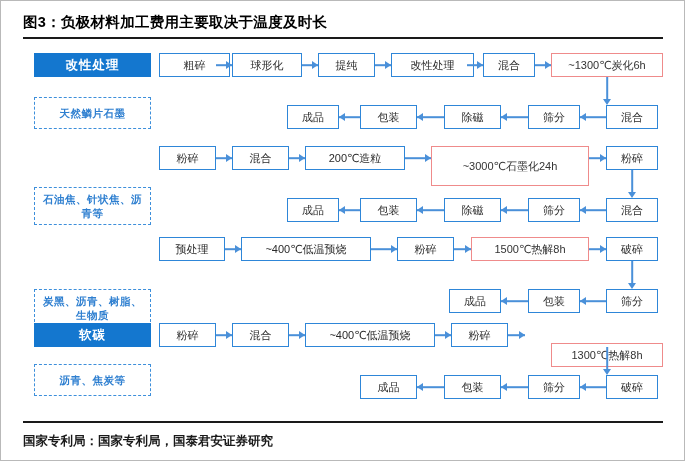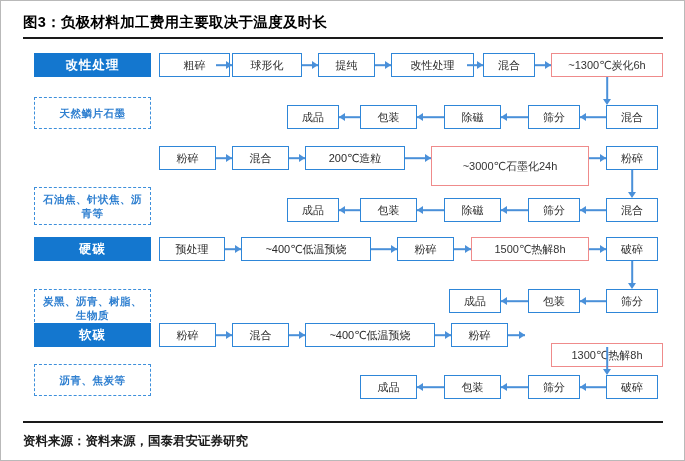--- a/index.html
+++ b/index.html
@@ -200,21 +200,20 @@
     </div>
   <div class="arrow arr-l" style="left:416px;top:197px;width:27px;height:24px;">
       <div class="line" style="width:27px"></div>
       <div class="head"></div>
     </div>
   <div class="arrow arr-l" style="left:338px;top:197px;width:21px;height:24px;">
       <div class="line" style="width:21px"></div>
       <div class="head"></div>
     </div>
 
-  <div class="node filled" style="left:33px;top:236px;width:117px;height:24px;">硬碳</div>
 
   <div class="node dashed" style="left:33px;top:288px;width:117px;height:38px;">炭黑、沥青、树脂、生物质</div>
 
   <div class="node blue" style="left:158px;top:236px;width:66px;height:24px;">预处理</div>
   <div class="node blue" style="left:240px;top:236px;width:130px;height:24px;">~400℃低温预烧</div>
   <div class="node blue" style="left:396px;top:236px;width:57px;height:24px;">粉碎</div>
   <div class="node red" style="left:470px;top:236px;width:118px;height:24px;">1500℃热解8h</div>
   <div class="node blue" style="left:605px;top:236px;width:52px;height:24px;">破碎</div>
 
   <div class="arrow arr-r" style="left:224px;top:236px;width:16px;height:24px;">
@@ -294,15 +293,15 @@
   <div class="arrow arr-l" style="left:500px;top:374px;width:27px;height:24px;">
       <div class="line" style="width:27px"></div>
       <div class="head"></div>
     </div>
   <div class="arrow arr-l" style="left:416px;top:374px;width:27px;height:24px;">
       <div class="line" style="width:27px"></div>
       <div class="head"></div>
     </div>
 
   <div class="rule-bottom"></div>
-  <div class="source">资料来源：资料来源，国泰君安证券研究</div>
+  <div class="source">国家专利局：国家专利局，国泰君安证券研究</div>
 
 </div>
 
 </body></html>

